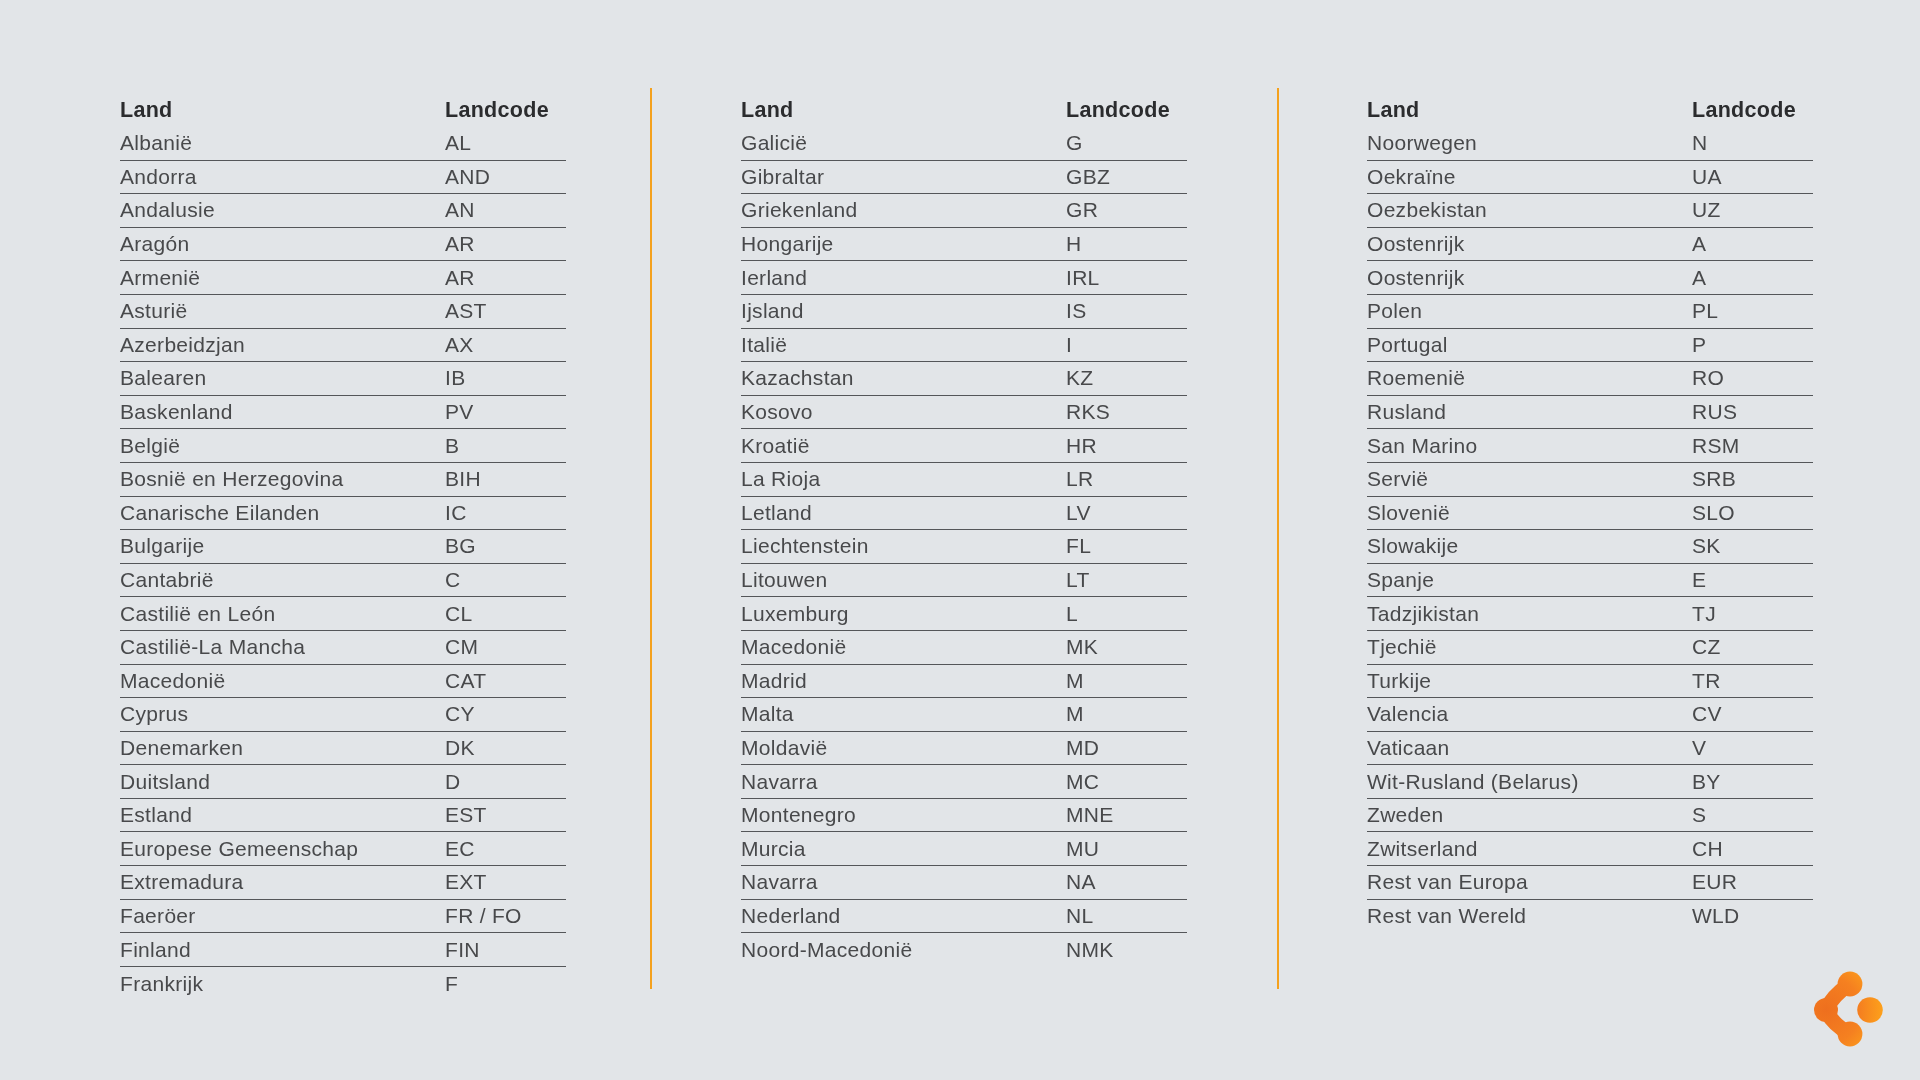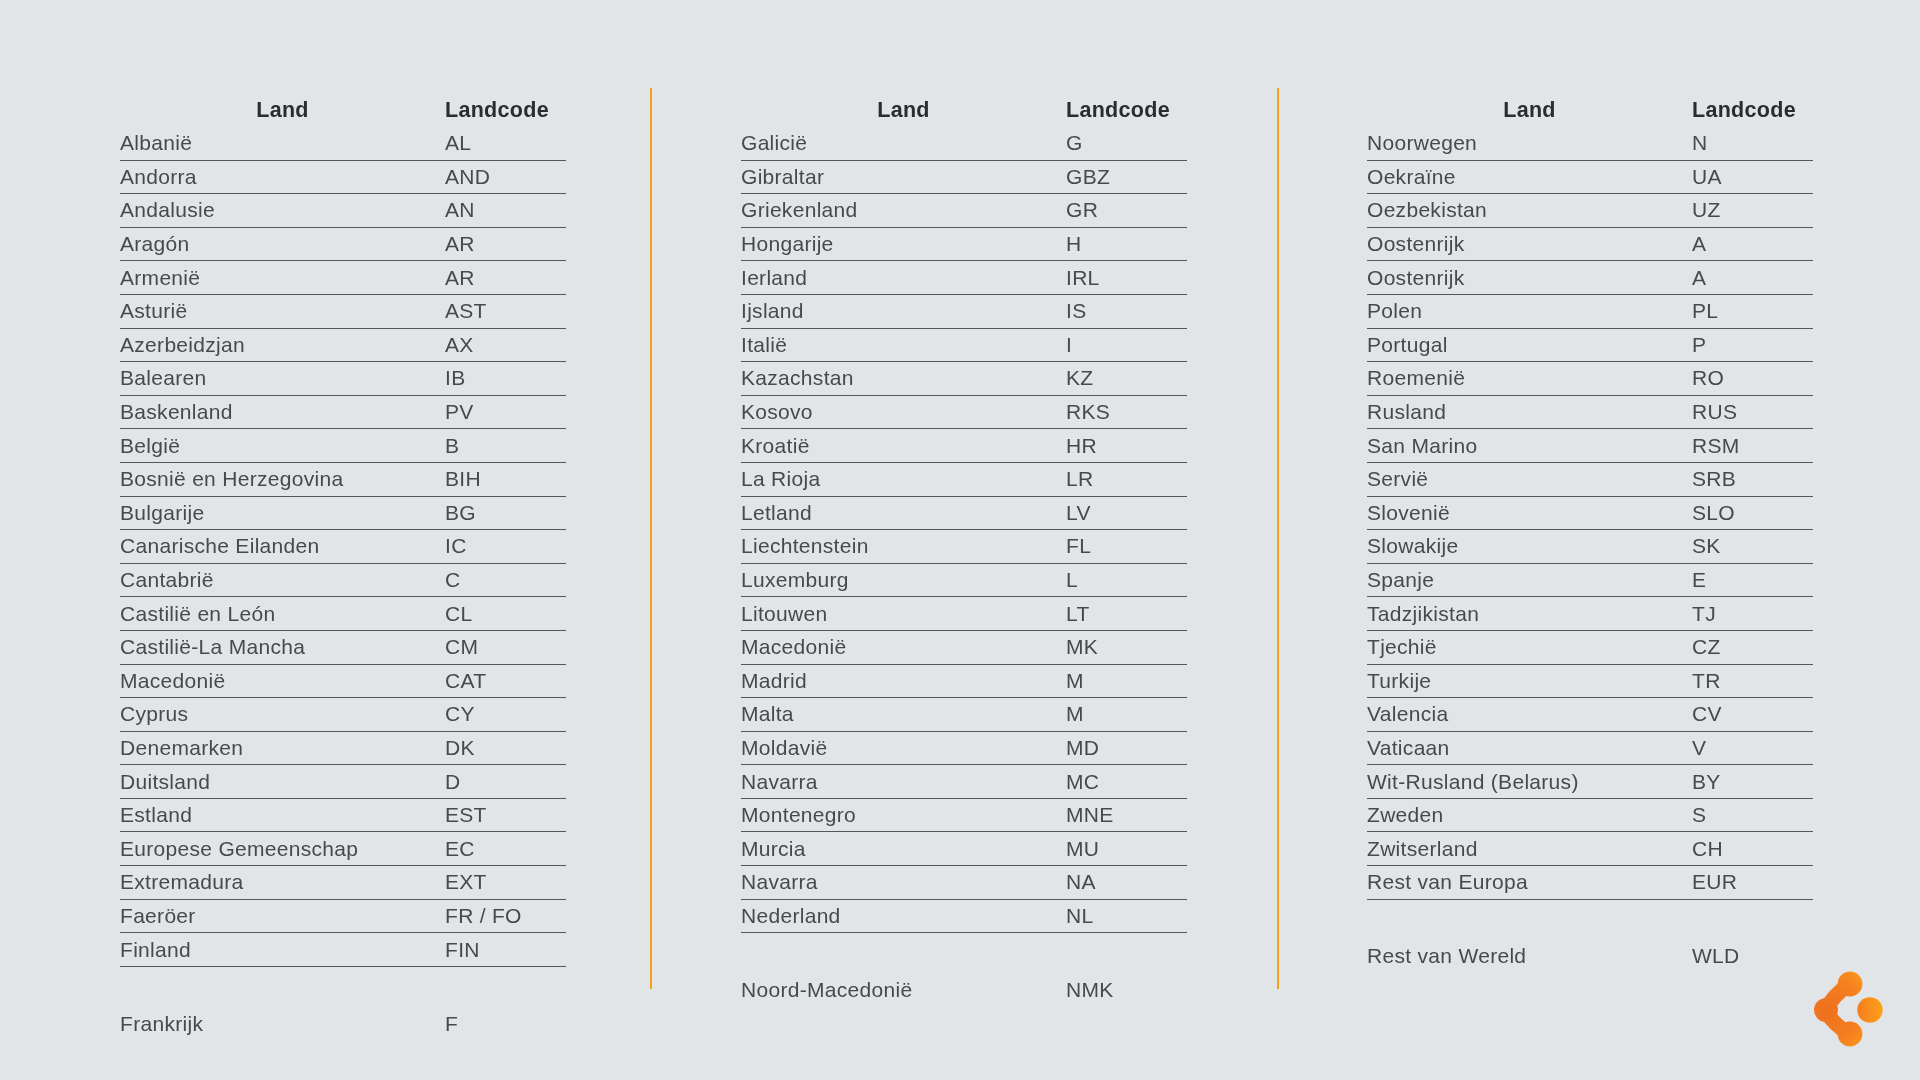--- a/index.html
+++ b/index.html
@@ -23,31 +23,31 @@
   .col-3 { left: 1367px; }
   .hdr {
     display: flex;
     height: 33px;
     align-items: center;
     font-weight: 700;
     font-size: 21.5px;
     letter-spacing: 0.3px;
     color: #2b2c2e;
   }
-  .hdr .land-w { width: 325px; text-align: center; }
+  .hdr .land-w { width: 325px; }
   .row {
     display: flex;
     height: 33.6px;
     align-items: center;
     font-size: 21px;
     letter-spacing: 0.3px;
     color: #48494b;
     border-bottom: 1px solid #545659;
   }
-  .rows .row:last-child { border-bottom: none; margin-top: 40px; }
+  .rows .row:last-child { border-bottom: none; }
   .row .land-w { width: 325px; white-space: nowrap; }
   .vdivider {
     position: absolute;
     top: 88px;
     width: 2px;
     height: 901px;
     background: #f4a11e;
   }
   .vdivider-1 { left: 650px; }
   .vdivider-2 { left: 1277px; }
@@ -108,26 +108,26 @@
         </div>
         <div class="row">
           <span class="land-w">België</span>
           <span>B</span>
         </div>
         <div class="row">
           <span class="land-w">Bosnië en Herzegovina</span>
           <span>BIH</span>
         </div>
         <div class="row">
+          <span class="land-w">Canarische Eilanden</span>
+          <span>IC</span>
+        </div>
+        <div class="row">
           <span class="land-w">Bulgarije</span>
           <span>BG</span>
-        </div>
-        <div class="row">
-          <span class="land-w">Canarische Eilanden</span>
-          <span>IC</span>
         </div>
         <div class="row">
           <span class="land-w">Cantabrië</span>
           <span>C</span>
         </div>
         <div class="row">
           <span class="land-w">Castilië en León</span>
           <span>CL</span>
         </div>
         <div class="row">
@@ -229,26 +229,26 @@
         </div>
         <div class="row">
           <span class="land-w">Letland</span>
           <span>LV</span>
         </div>
         <div class="row">
           <span class="land-w">Liechtenstein</span>
           <span>FL</span>
         </div>
         <div class="row">
+          <span class="land-w">Litouwen</span>
+          <span>LT</span>
+        </div>
+        <div class="row">
           <span class="land-w">Luxemburg</span>
           <span>L</span>
-        </div>
-        <div class="row">
-          <span class="land-w">Litouwen</span>
-          <span>LT</span>
         </div>
         <div class="row">
           <span class="land-w">Macedonië</span>
           <span>MK</span>
         </div>
         <div class="row">
           <span class="land-w">Madrid</span>
           <span>M</span>
         </div>
         <div class="row">

